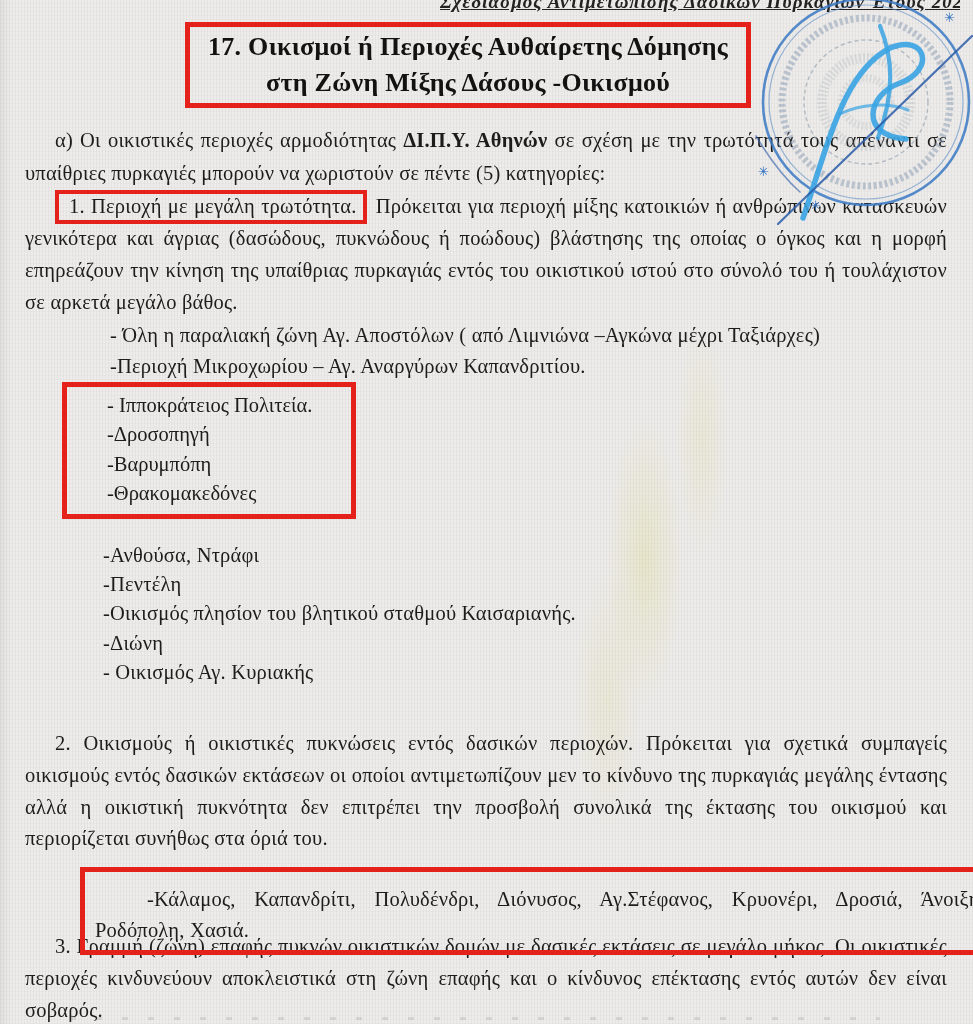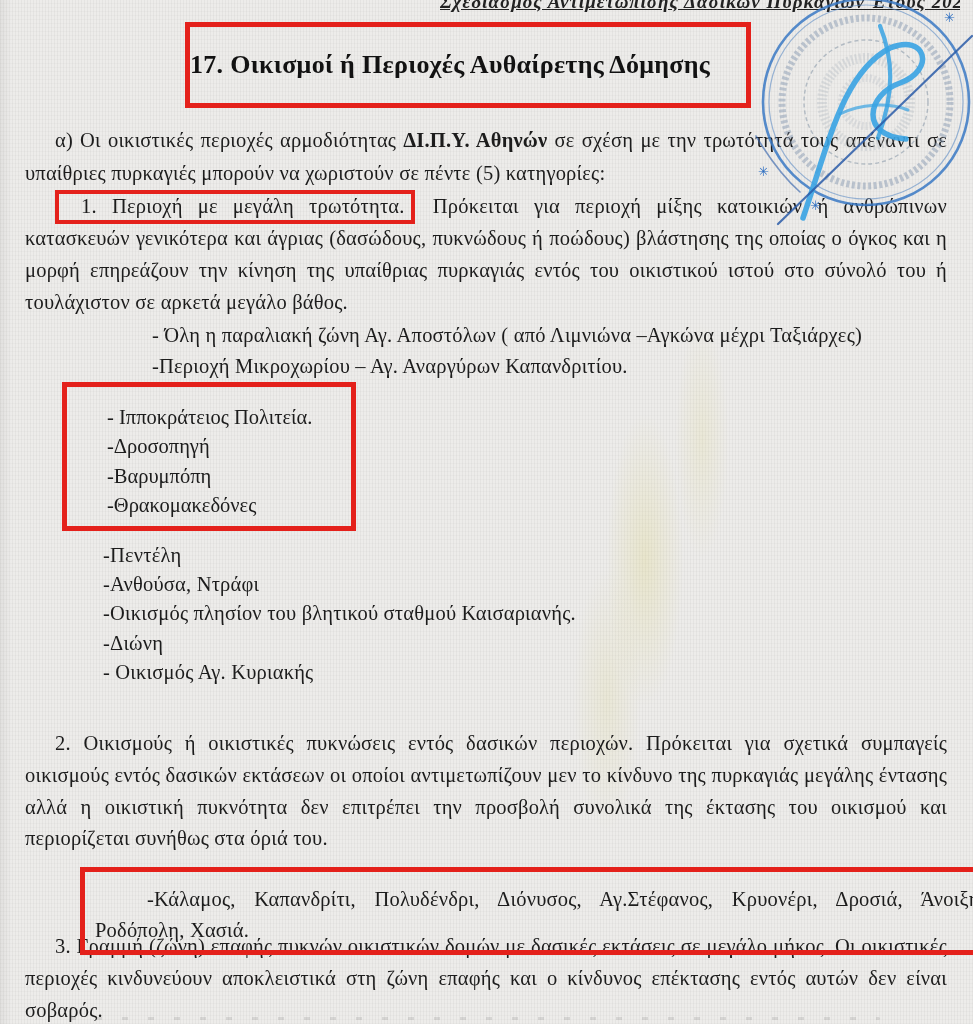--- a/index.html
+++ b/index.html
@@ -28,45 +28,45 @@
     position:absolute;left:440px;top:0;width:520px;height:13px;overflow:hidden;z-index:1;
   }
   .cut-header span{
     display:inline-block;transform:translateY(-9px);
     font-weight:bold;font-style:italic;font-size:19px;letter-spacing:1px;
     color:#222;text-decoration:underline;white-space:nowrap;
   }
   .title-box{
     position:absolute;left:185px;top:22px;width:556px;height:76px;z-index:3;
     border:5px solid #e4211b;
-    display:flex;flex-direction:column;justify-content:center;align-items:flex-start;
+    display:flex;flex-direction:column;justify-content:center;align-items:center;
     text-align:center;
   }
   .title-line{font-weight:bold;font-size:26px;line-height:36px;color:#121212;letter-spacing:0.3px;}
   .stamp{position:absolute;left:748px;top:-14px;z-index:2;}
   .para{
     position:absolute;left:25px;width:922px;margin:0;z-index:1;
     font-size:20.5px;text-align:justify;text-indent:30px;letter-spacing:0.2px;
   }
   .p-intro{top:124px;line-height:32.5px;}
   .p-cat1{top:190px;line-height:32px;}
   .p-cat2{top:728px;line-height:31.8px;}
   .p-cat3{top:930px;line-height:32px;}
   .red-inline{
-    border:4px solid #e4211b;padding:1px 6px 3px 22px;margin-right:3px;
+    border:4px solid #e4211b;padding:1px 6px 3px 10px;margin-right:3px;
   }
   .list{position:absolute;z-index:1;font-size:20.5px;letter-spacing:0.2px;}
   .l-top{top:320px;left:110px;}
-  .l-top .list-line{line-height:31px;margin-left:42px;}
+  .l-top .list-line{line-height:31px;}
   .l-bottom{top:541px;left:103px;}
   .l-bottom .list-line{line-height:29.2px;}
   .red-box{border:5px solid #e4211b;z-index:2;position:absolute;background:transparent;}
   .list-box{
     top:382px;left:62px;width:238px;
-    padding:16px 6px 5px 40px;font-size:20.5px;
+    padding:4px 6px 5px 40px;font-size:20.5px;
   }
   .list-box .list-line{line-height:29.4px;}
   .wide-box{
     top:867px;left:33px;width:890px;
     padding:12px 12px 5px 10px;
     margin-left:47px;
   }
   .boxed-para{
     margin:0;font-size:20.5px;line-height:30.5px;text-align:justify;
     text-indent:52px;letter-spacing:0.2px;
@@ -104,41 +104,42 @@
     </g>
     <g fill="#2a6cc0" font-size="13" font-family="'DejaVu Sans',sans-serif">
       <text x="10" y="190">✳</text>
       <text x="62" y="224">✳</text>
       <text x="196" y="36">✳</text>
     </g>
   </svg>
 
   <div class="title-box">
     <div class="title-line">17. Οικισμοί ή Περιοχές Αυθαίρετης Δόμησης</div>
+    <div class="title-line">στη Ζώνη Μίξης Δάσους -Οικισμού</div>
   </div>
 
   <p class="para p-intro"><span>α) Οι οικιστικές περιοχές αρμοδιότητας </span><b>ΔΙ.Π.Υ. Αθηνών</b><span> σε σχέση με την τρωτότητά τους απέναντι σε υπαίθριες πυρκαγιές μπορούν να χωριστούν σε πέντε (5) κατηγορίες:</span></p>
 
   <p class="para p-cat1"><span class="red-inline">1. Περιοχή με μεγάλη τρωτότητα.</span><span> Πρόκειται για περιοχή μίξης κατοικιών ή ανθρώπινων κατασκευών γενικότερα και άγριας (δασώδους, πυκνώδους ή ποώδους) βλάστησης της οποίας ο όγκος και η  μορφή επηρεάζουν την κίνηση της υπαίθριας πυρκαγιάς εντός του οικιστικού ιστού στο σύνολό του ή τουλάχιστον σε αρκετά μεγάλο βάθος.</span></p>
 
   <div class="list l-top">
       <div class="list-line">- Όλη η παραλιακή ζώνη Αγ. Αποστόλων ( από  Λιμνιώνα –Αγκώνα μέχρι Ταξιάρχες)</div>
       <div class="list-line">-Περιοχή Μικροχωρίου – Αγ. Αναργύρων Καπανδριτίου.</div>
     </div>
 
   <div class="red-box list-box">
       <div class="list-line">- Ιπποκράτειος Πολιτεία.</div>
       <div class="list-line">-Δροσοπηγή</div>
       <div class="list-line">-Βαρυμπόπη</div>
       <div class="list-line">-Θρακομακεδόνες</div>
     </div>
 
   <div class="list l-bottom">
+      <div class="list-line">-Ανθούσα, Ντράφι</div>
       <div class="list-line">-Πεντέλη</div>
-      <div class="list-line">-Ανθούσα, Ντράφι</div>
       <div class="list-line">-Οικισμός πλησίον του βλητικού σταθμού Καισαριανής.</div>
       <div class="list-line">-Διώνη</div>
       <div class="list-line">- Οικισμός Αγ. Κυριακής</div>
     </div>
 
   <p class="para p-cat2">2. Οικισμούς ή οικιστικές πυκνώσεις εντός δασικών περιοχών. Πρόκειται για σχετικά συμπαγείς οικισμούς εντός δασικών εκτάσεων οι οποίοι αντιμετωπίζουν μεν το κίνδυνο της πυρκαγιάς μεγάλης έντασης αλλά η οικιστική πυκνότητα δεν επιτρέπει την προσβολή συνολικά της έκτασης του  οικισμού και περιορίζεται συνήθως στα όριά του.</p>
 
   <div class="red-box wide-box">
     <p class="boxed-para">-Κάλαμος, Καπανδρίτι, Πολυδένδρι, Διόνυσος, Αγ.Στέφανος, Κρυονέρι, Δροσιά, Άνοιξη, Ροδόπολη, Χασιά.</p>
   </div>

